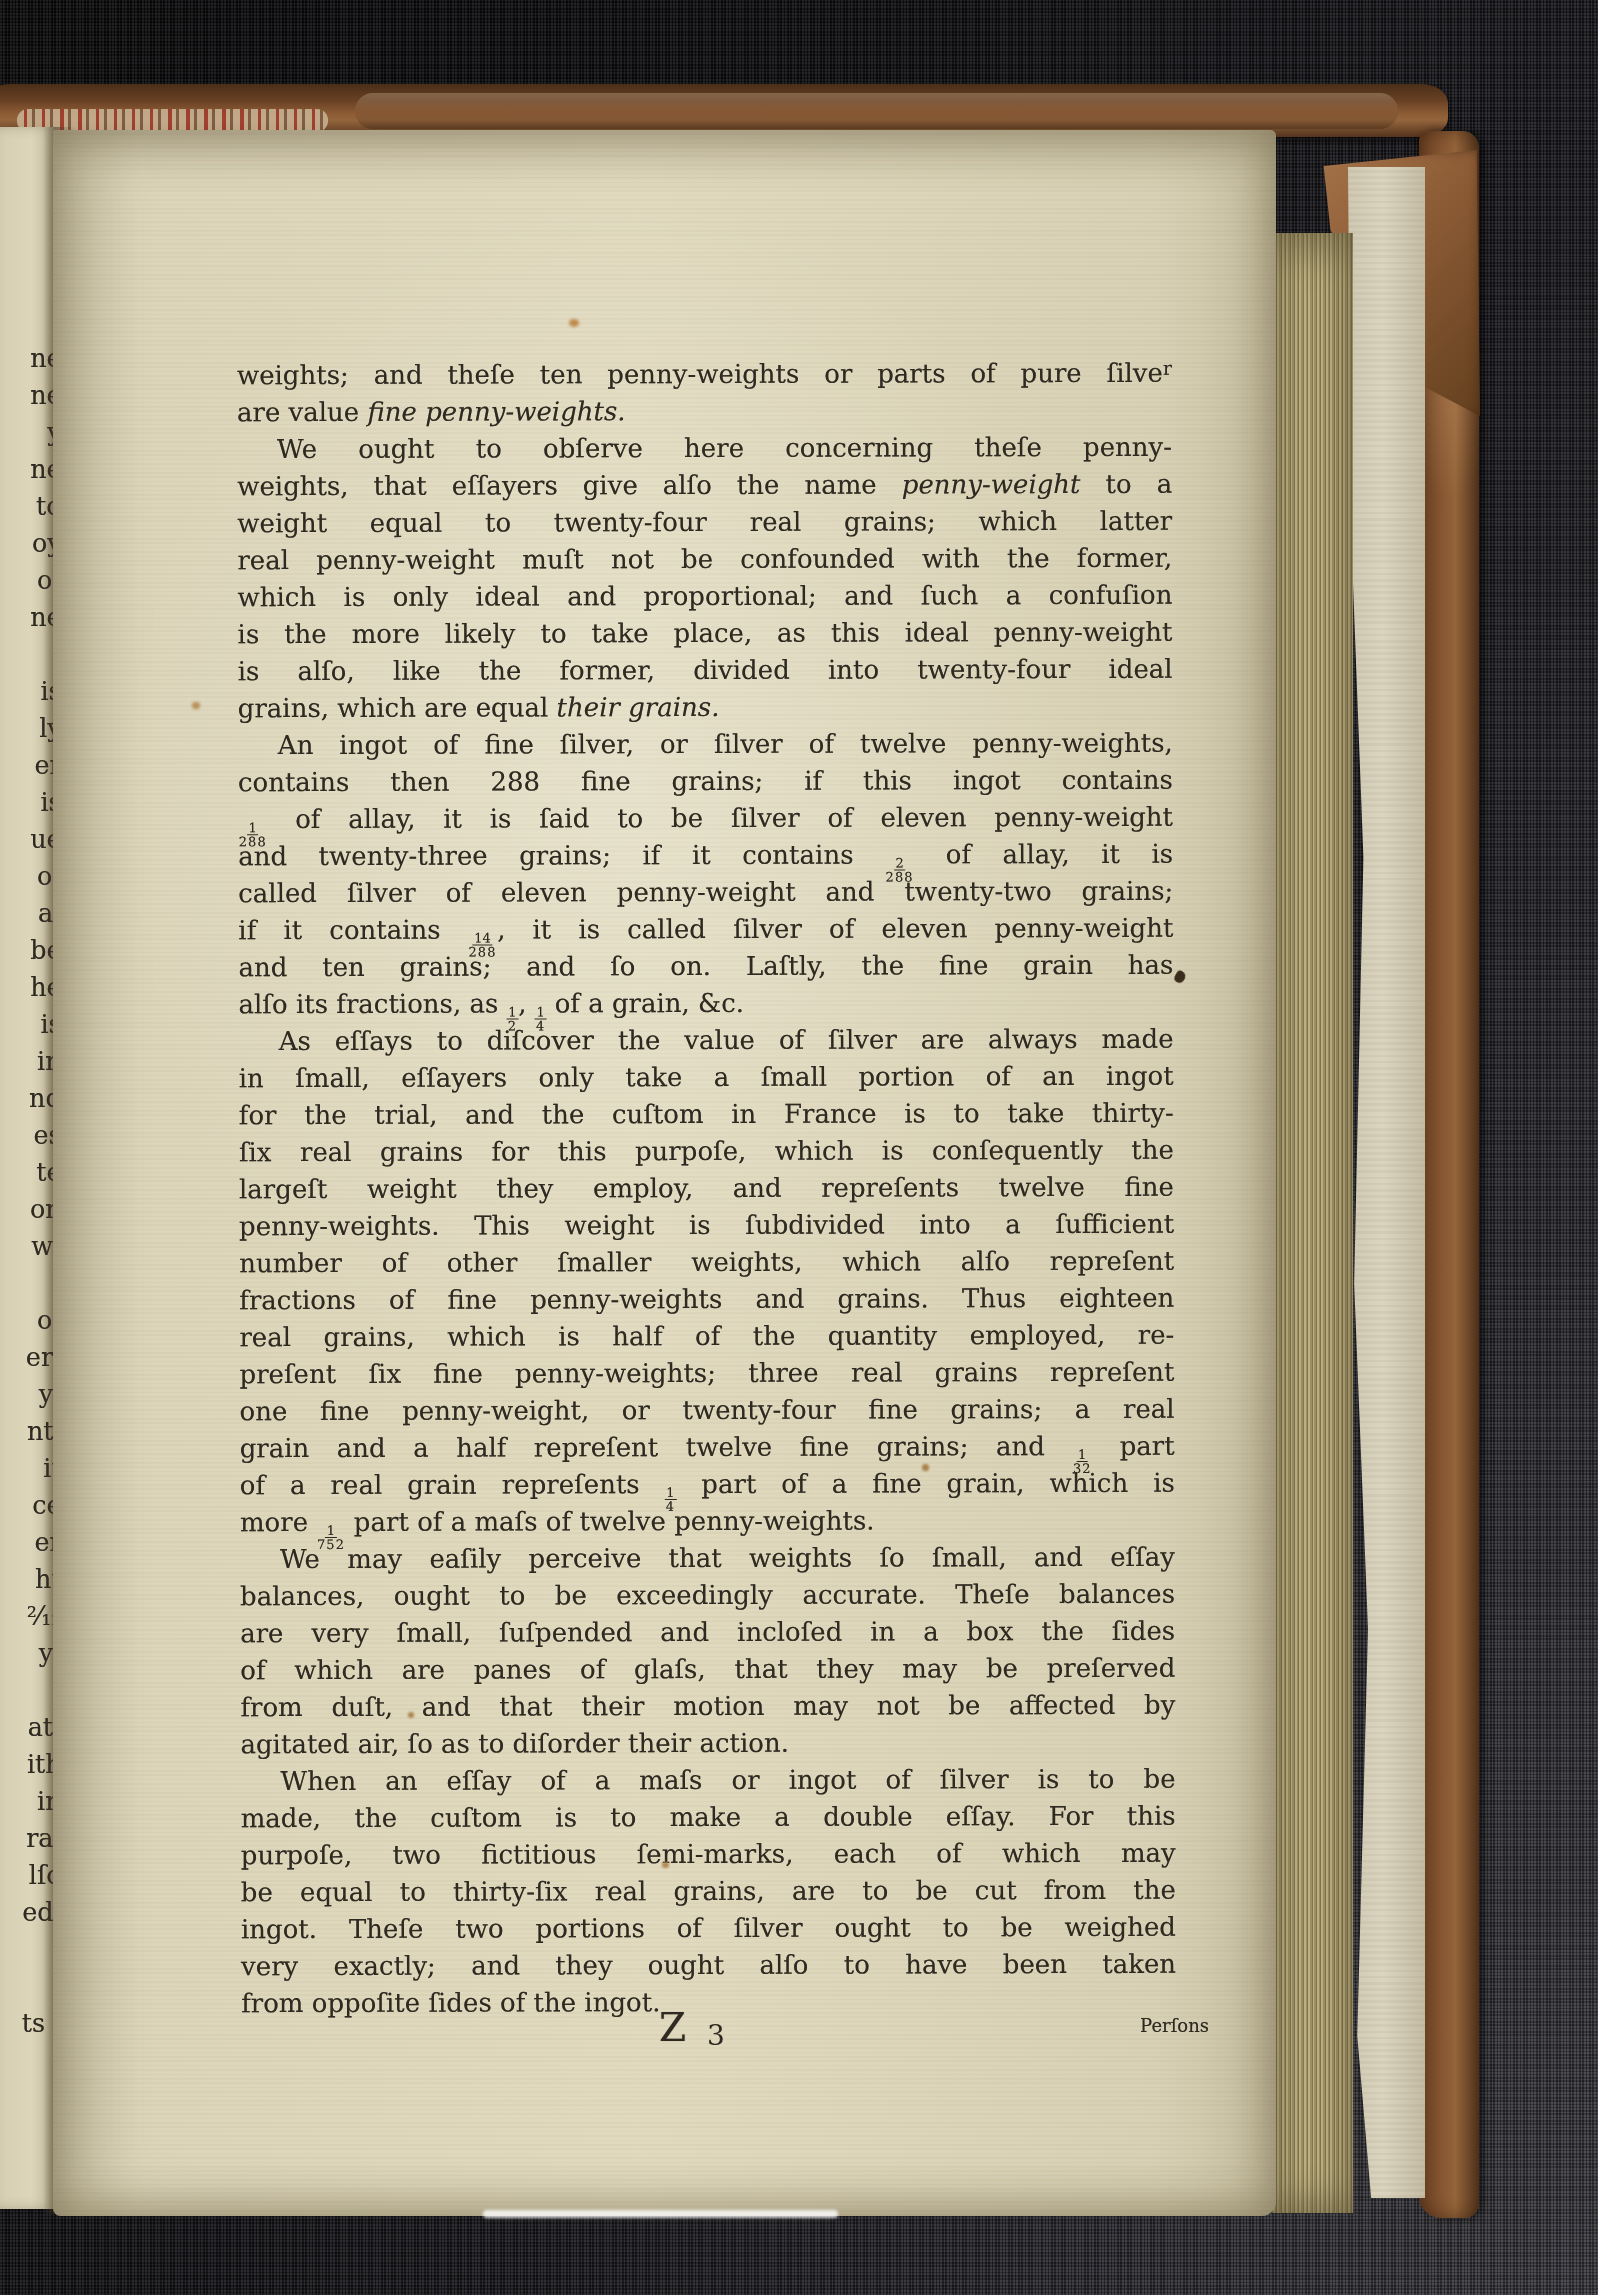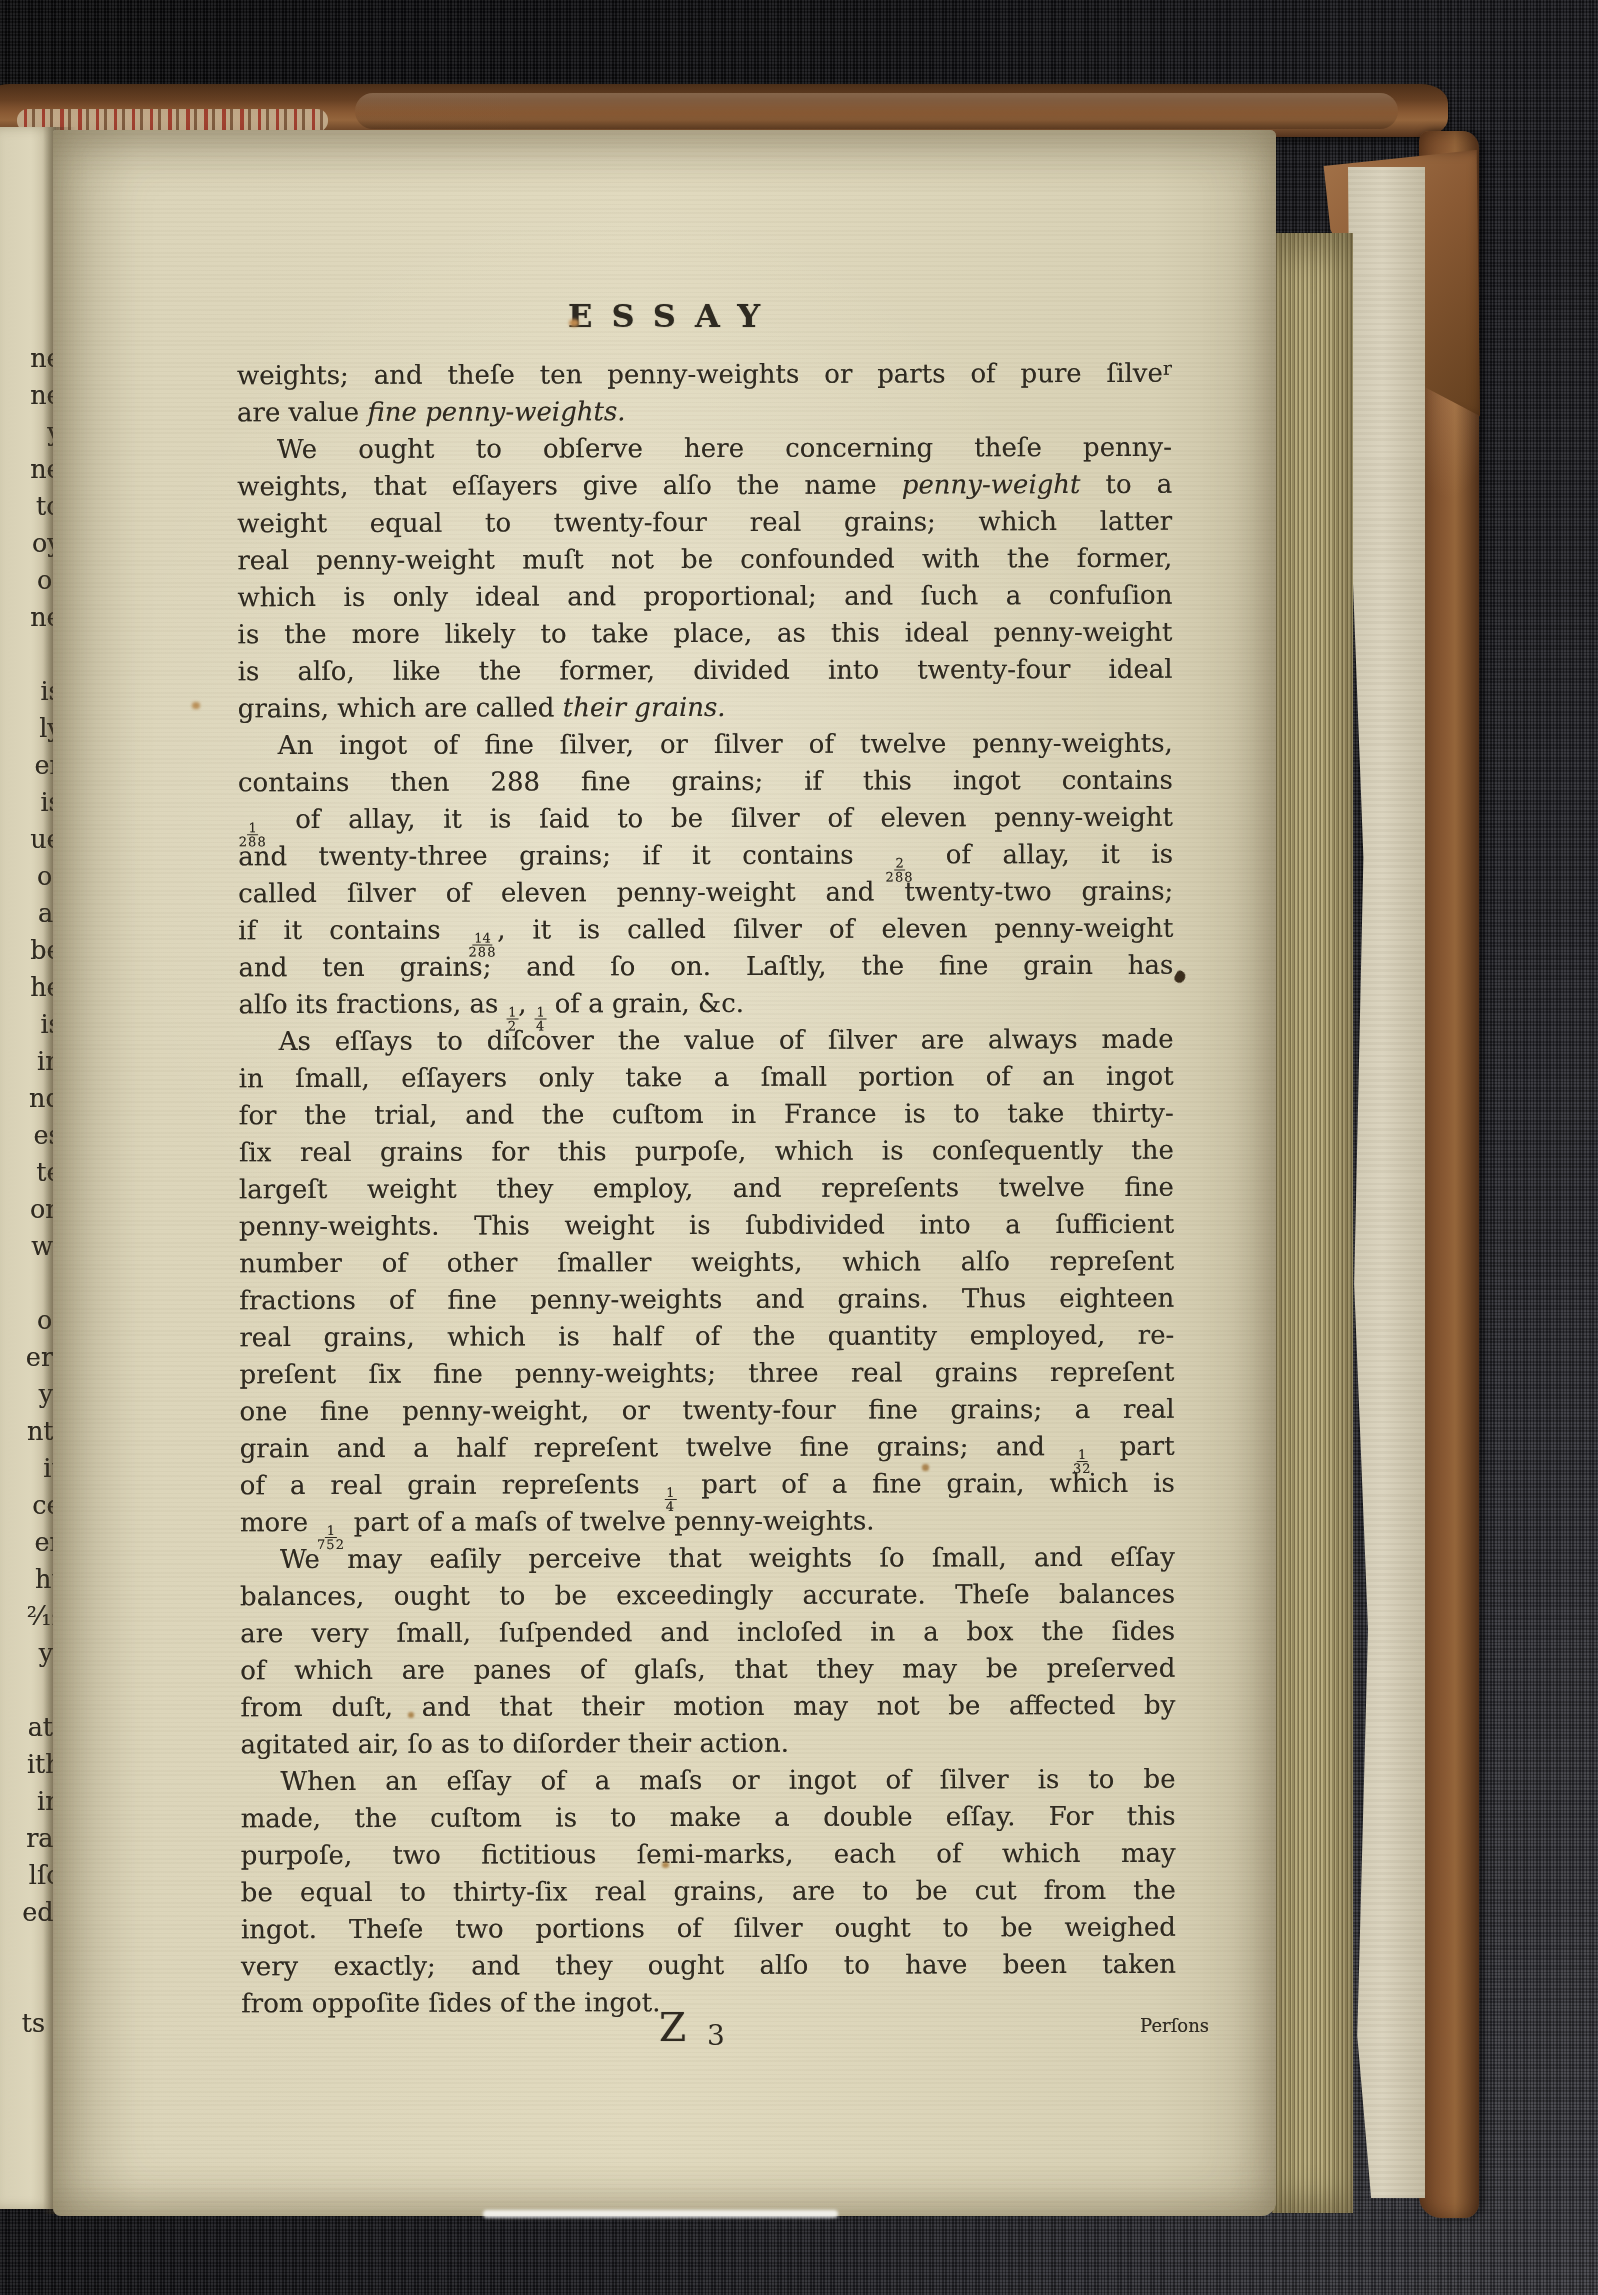--- a/index.html
+++ b/index.html
@@ -157,32 +157,31 @@
       <div class="frag">ral</div>
       <div class="frag">lſo</div>
       <div class="frag">ed.</div>
       <div class="frag"></div>
       <div class="frag"></div>
       <div class="frag">ts ;</div>
     </div>
   <div class="gutter-shadow"></div>
 
   <div class="page">
-    <div class="running-head">ESSAY</div>
     <div class="text-block" id="text-block">
         <div class="line"><span>weights; and theſe ten penny-weights or parts of pure ſilve</span><span class="sup">r</span></div>
         <div class="line end"><span>are value </span><span class="it">fine penny-weights.</span></div>
         <div class="line indent"><span>We ought to obſerve here concerning theſe penny-</span></div>
         <div class="line"><span>weights, that eſſayers give alſo the name </span><span class="it">penny-weight</span><span> to a</span></div>
         <div class="line"><span>weight equal to twenty-four real grains; which latter</span></div>
         <div class="line"><span>real penny-weight muſt not be confounded with the former,</span></div>
         <div class="line"><span>which is only ideal and proportional; and ſuch a confuſion</span></div>
         <div class="line"><span>is the more likely to take place, as this ideal penny-weight</span></div>
         <div class="line"><span>is alſo, like the former, divided into twenty-four ideal</span></div>
-        <div class="line end"><span>grains, which are called </span><span class="it">their grains.</span></div>
+        <div class="line end"><span>grains, which are equal </span><span class="it">their grains.</span></div>
         <div class="line indent"><span>An ingot of fine ſilver, or ſilver of twelve penny-weights,</span></div>
         <div class="line"><span>contains then 288 fine grains; if this ingot contains</span></div>
         <div class="line"><span class="frac">
             <span class="fn">1</span>
             <span class="fd">288</span>
           </span><span> of allay, it is ſaid to be ſilver of eleven penny-weight</span></div>
         <div class="line"><span>and twenty-three grains; if it contains </span><span class="frac">
             <span class="fn">2</span>
             <span class="fd">288</span>
           </span><span> of allay, it is</span></div>

